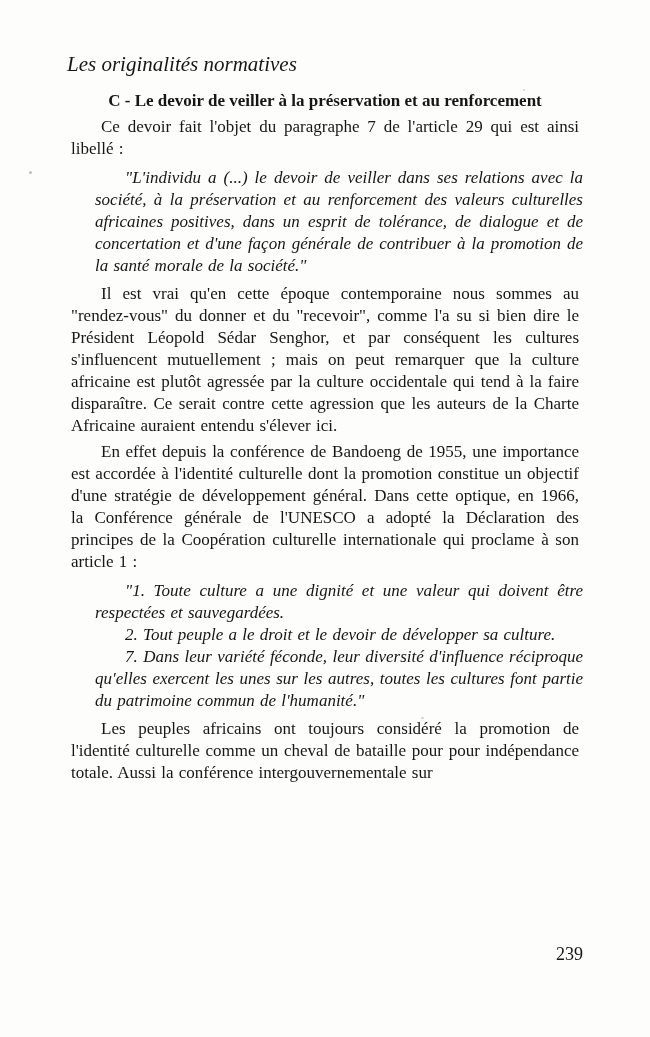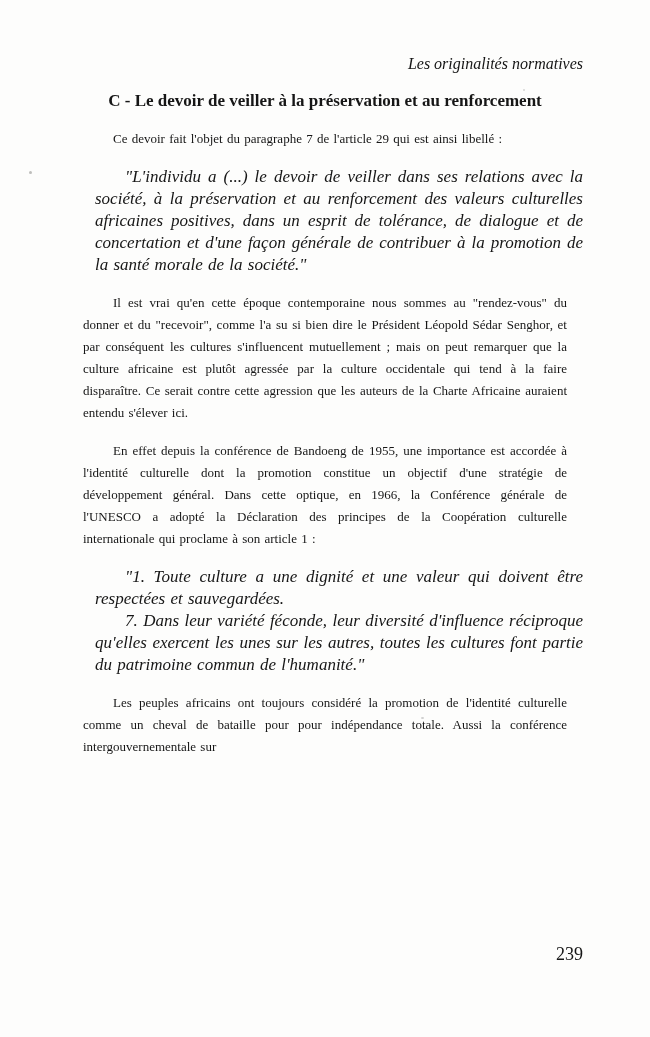--- a/index.html
+++ b/index.html
@@ -17,36 +17,36 @@
     color: #161616;
     overflow: hidden;
   }
   .content {
     position: absolute;
     left: 67px;
     right: 67px;
     top: 54px;
   }
   .running-header {
-    text-align: right;
+    text-align: left;
     font-style: italic;
-    font-size: 16px;
+    font-size: 21px;
     line-height: 20px;
     margin-bottom: 15px;
   }
   .section-heading {
     text-align: center;
     font-weight: bold;
     font-size: 17px;
     line-height: 23px;
     margin: 0 28px 3px 28px;
   }
   p.body-par {
-    margin: 16px;
-    font-size: 13px;
+    margin: 4px;
+    font-size: 17px;
     line-height: 22px;
     text-align: justify;
     text-indent: 30px;
     word-spacing: 1px;
   }
   .quote-block {
     margin: 7px 0 6px 28px;
     font-style: italic;
   }
   .quote-block p {
@@ -96,20 +96,21 @@
       <p>"L'individu a (...) le devoir de veiller dans ses relations avec la société, à la préservation et au renforcement des valeurs culturelles africaines positives, dans un esprit de tolérance, de dialogue et de concertation et d'une façon générale de contribuer à la promotion de la santé morale de la société."</p>
     </div>
 
 
     <p class="body-par">Il est vrai qu'en cette époque contemporaine nous sommes au "rendez-vous" du donner et du "recevoir", comme l'a su si bien dire le Président Léopold Sédar Senghor, et par conséquent les cultures s'influencent mutuellement ; mais on peut remarquer que la culture africaine est plutôt agressée par la culture occidentale qui tend à la faire disparaître. Ce serait contre cette agression que les auteurs de la Charte Africaine auraient entendu s'élever ici.</p>
 
     <p class="body-par">En effet depuis la conférence de Bandoeng de 1955, une importance est accordée à l'identité culturelle dont la promotion constitue un objectif d'une stratégie de développement général. Dans cette optique, en 1966, la Conférence générale de l'UNESCO a adopté la Déclaration des principes de la Coopération culturelle internationale qui proclame à son article 1 :</p>
 
     <div class="quote-block">
       <p>"1. Toute culture a une dignité et une valeur qui doivent être respectées et sauvegardées.</p>
+      <p>2. Tout peuple a le droit et le devoir de développer sa culture.</p>
       <p>7. Dans leur variété féconde, leur diversité d'influence réciproque qu'elles exercent les unes sur les autres, toutes les cultures font partie du patrimoine commun de l'humanité."</p>
     </div>
 
     <p class="body-par gap-before">Les peuples africains ont toujours considéré la promotion de l'identité culturelle comme un cheval de bataille pour pour indépendance totale. Aussi la conférence intergouvernementale sur</p>
 
   </div>
 
   <div class="page-number">239</div>
 
   <div class="speck speck-1"></div>

